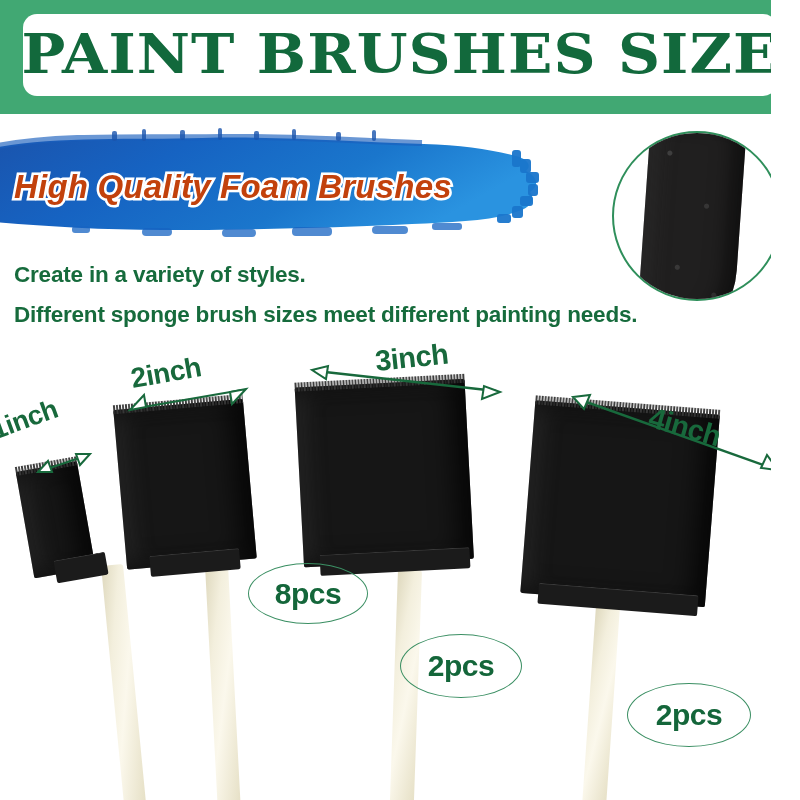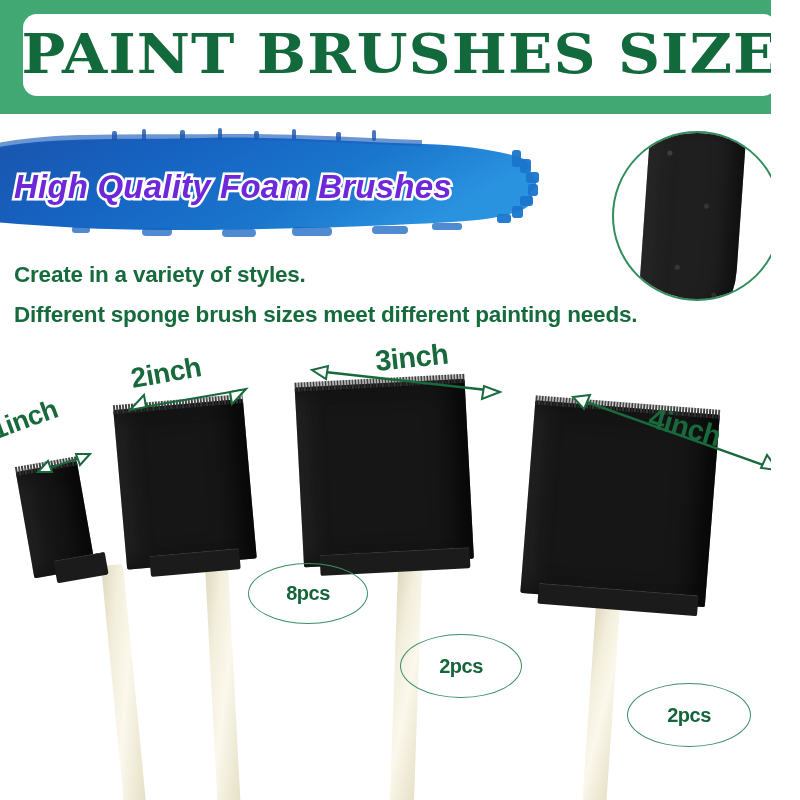--- a/index.html
+++ b/index.html
@@ -57,21 +57,21 @@
     height: 122px;
   }
   .stroke-wrap svg { display: block; }
 
   .subtitle {
     position: absolute;
     left: 14px; top: 168px;
     font-size: 33px;
     font-weight: bold;
     font-style: italic;
-    color: #6d28d9;
+    color: #c2410c;
     letter-spacing: 0.2px;
     white-space: nowrap;
     -webkit-text-stroke: 5px #ffffff;
     paint-order: stroke fill;
     text-shadow:
       -1px -1px 0 #fff,  1px -1px 0 #fff,
       -1px  1px 0 #fff,  1px  1px 0 #fff;
   }
 
   
@@ -161,21 +161,21 @@
   
   .pcs-badge {
     position: absolute;
     display: flex;
     align-items: center;
     justify-content: center;
     border: 1.6px solid #3b8f63;
     border-radius: 50%;
     background: rgba(255,255,255,0.0);
     color: #14663a;
-    font-size: 20px;
+    font-size: 30px;
     font-weight: bold;
     letter-spacing: -0.5px;
   }
 </style>
 </head>
 <body>
 
 <div id="poster">
 
   <div class="header-band">

